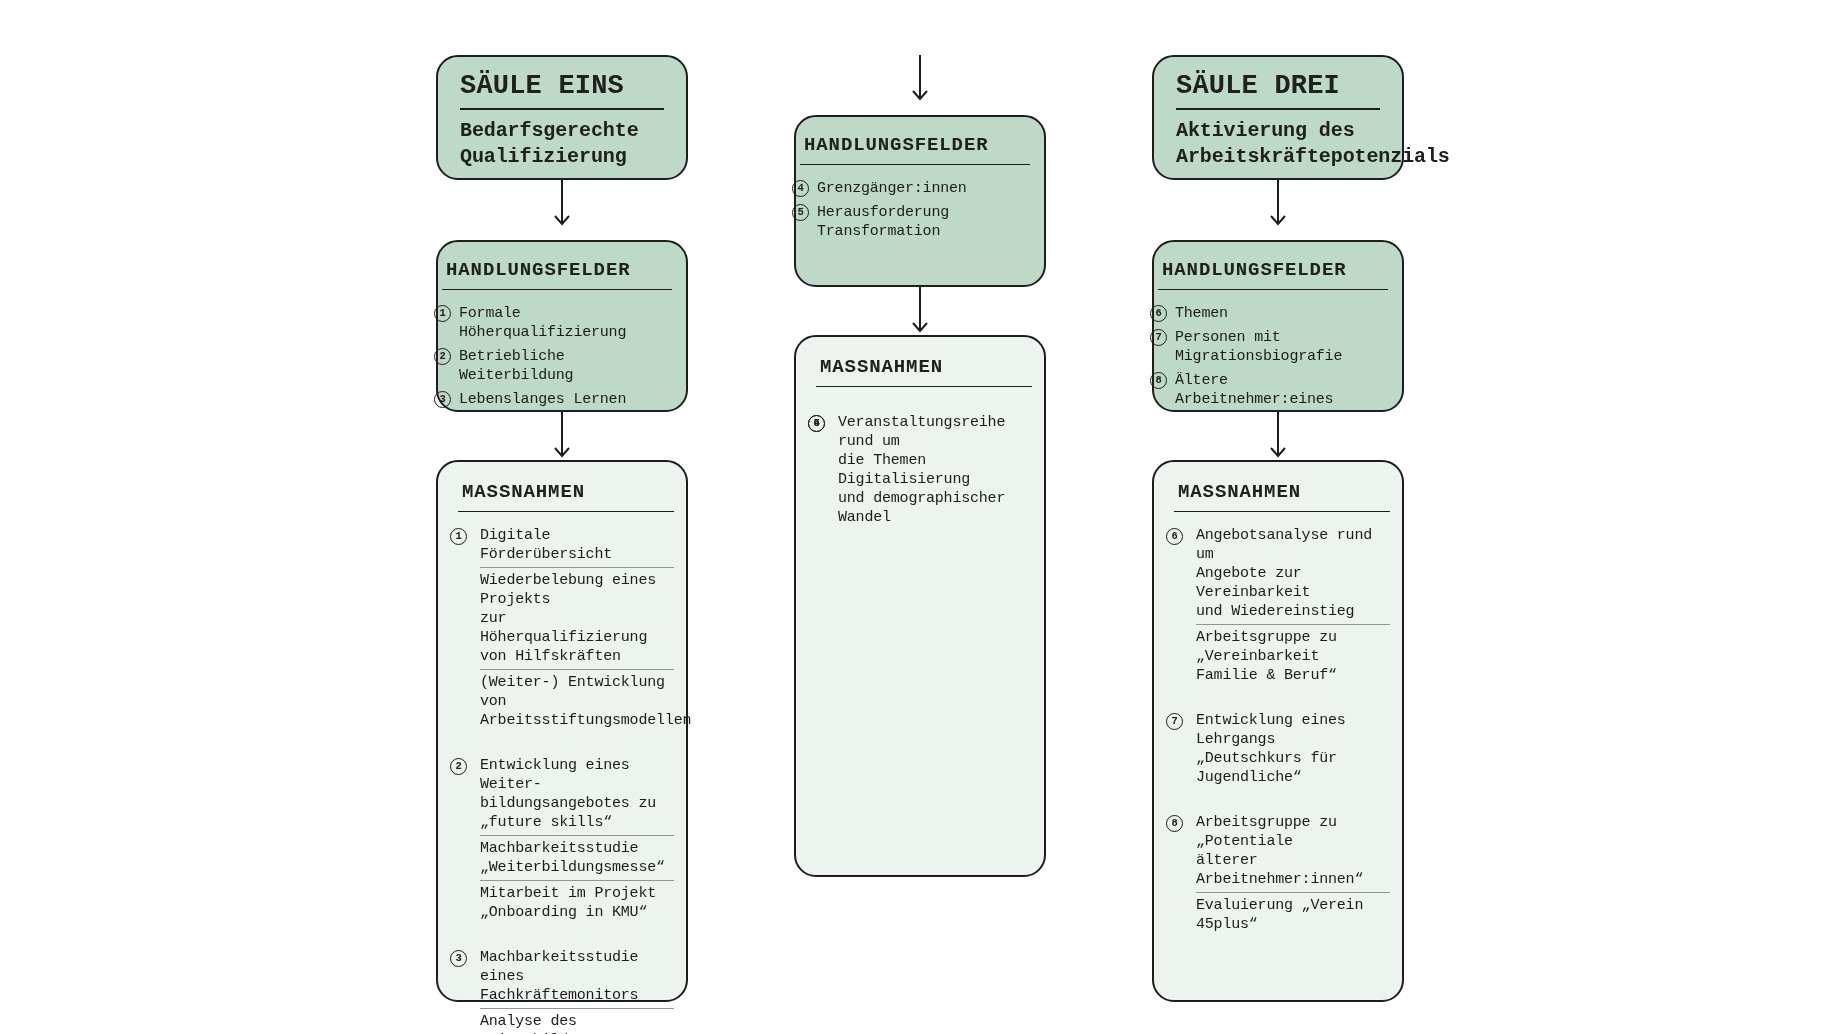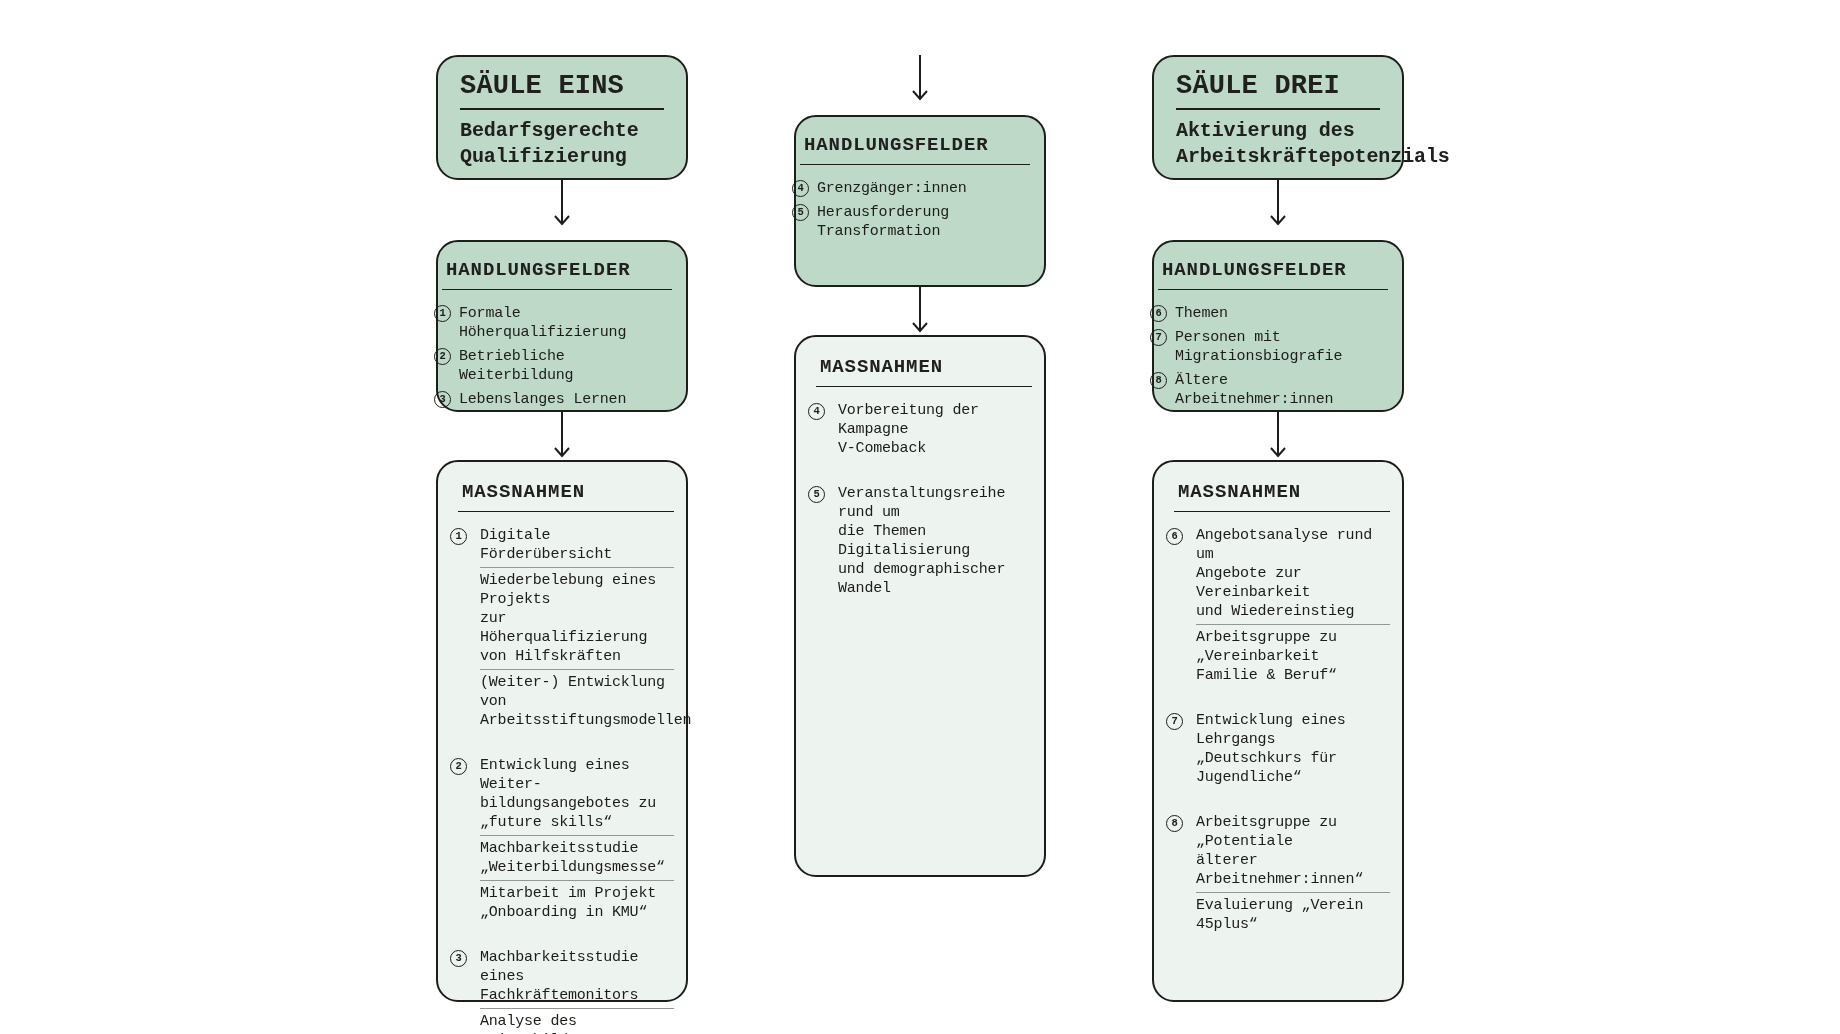--- a/index.html
+++ b/index.html
@@ -178,22 +178,20 @@
           <line x1="9" y1="0" x2="9" y2="43" stroke="#1d1d1b" stroke-width="2"></line>
           <polyline points="2,36 9,44 16,36" fill="none" stroke="#1d1d1b" stroke-width="2"></polyline>
         </svg>
       </div>
       <div class="box measures-box">
         <h2>MASSNAHMEN</h2>
         <hr class="rule-h2">
         <div class="groups">
             <div class="group">
               <span class="circ gcirc">4</span>
-              <div class="m-item">Vorbereitung der Kampagne
-V-Comeback</div>
             </div>
             <div class="group">
               <span class="circ gcirc">5</span>
               <div class="m-item">Veranstaltungsreihe rund um
 die Themen Digitalisierung
 und demographischer Wandel</div>
             </div>
           </div>
       </div>
     </section>
@@ -218,21 +216,21 @@
             <li class="field">
               <span class="circ">6</span>
               <span>Themen</span>
             </li>
             <li class="field">
               <span class="circ">7</span>
               <span>Personen mit Migrationsbiografie</span>
             </li>
             <li class="field">
               <span class="circ">8</span>
-              <span>Ältere Arbeitnehmer:innen</span>
+              <span>Ältere Arbeitnehmer:eines</span>
             </li>
           </ul>
       </div>
       <div class="arrowwrap">
         <svg width="18" height="48" viewBox="0 0 18 48">
           <line x1="9" y1="0" x2="9" y2="43" stroke="#1d1d1b" stroke-width="2"></line>
           <polyline points="2,36 9,44 16,36" fill="none" stroke="#1d1d1b" stroke-width="2"></polyline>
         </svg>
       </div>
       <div class="box measures-box">

